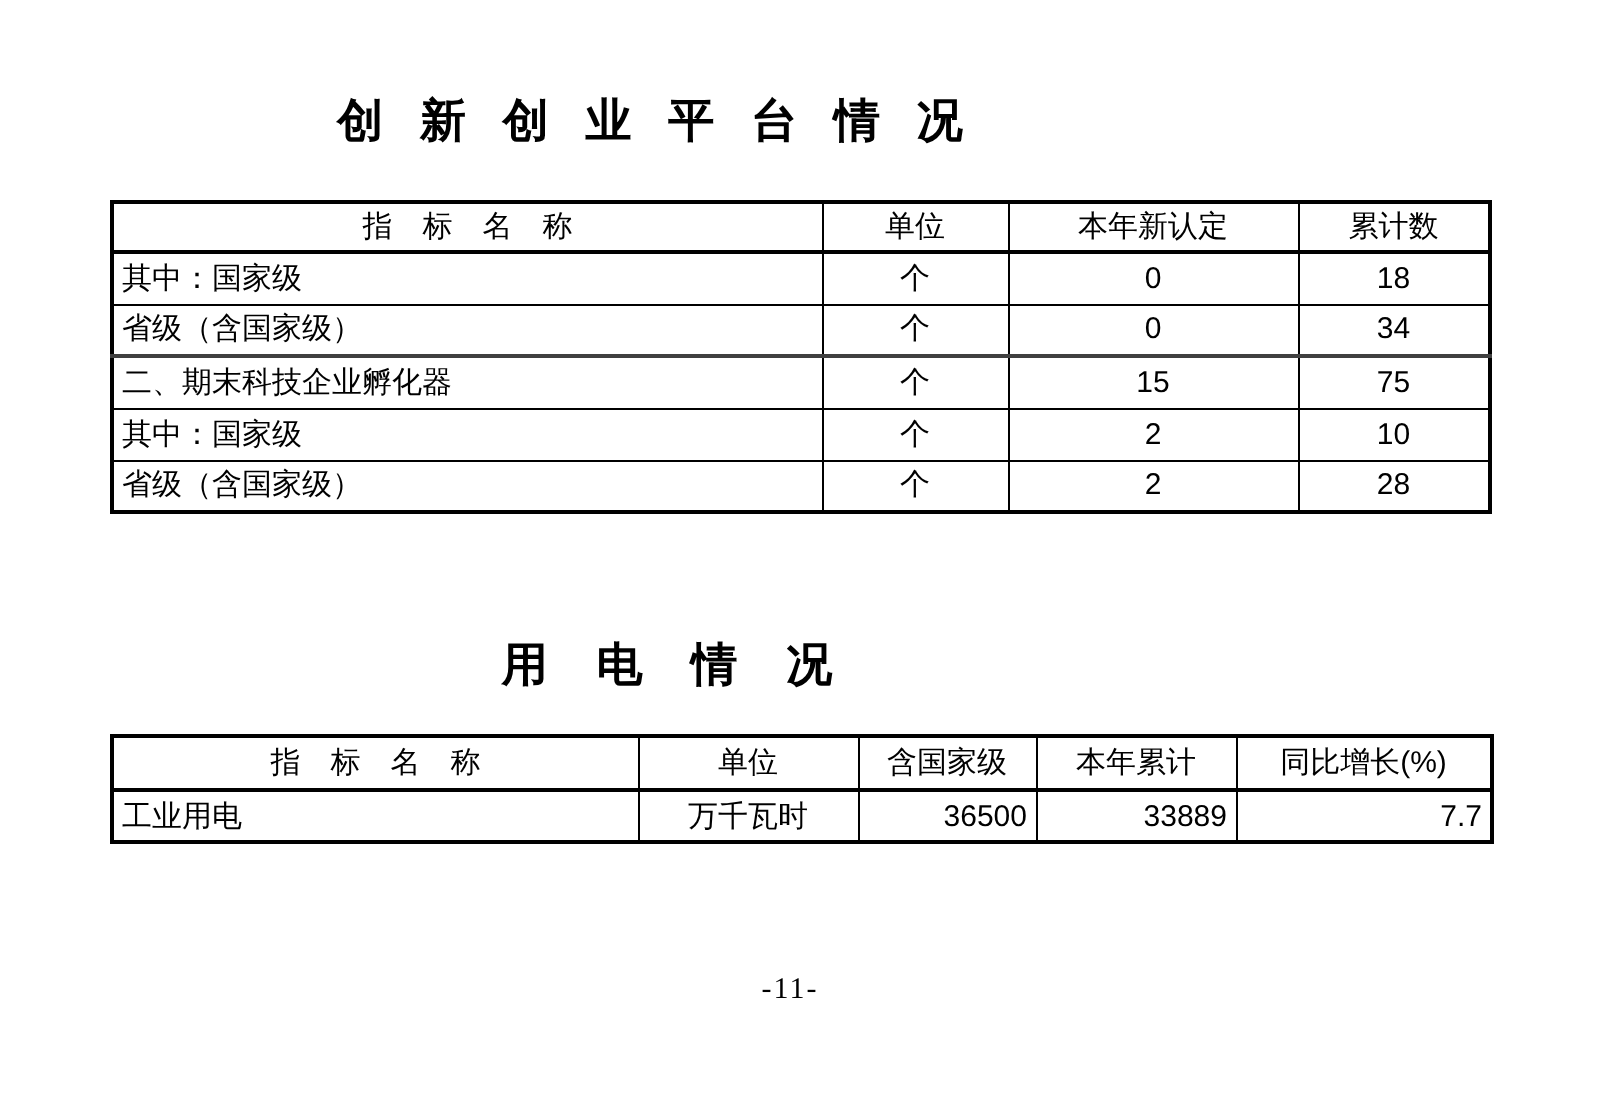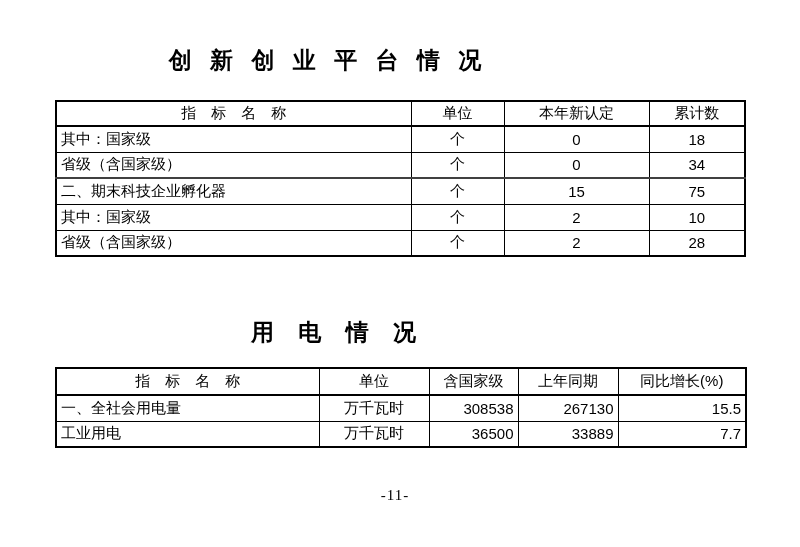--- a/index.html
+++ b/index.html
@@ -135,32 +135,25 @@
       <col style="width:110px">
       <col style="width:89px">
       <col style="width:100px">
       <col style="width:128px">
   </colgroup>
   <thead>
     <tr>
       <th>指　标　名　称</th>
       <th>单位</th>
       <th>含国家级</th>
-      <th>上年同期</th>
+      <th>本年累计</th>
       <th>同比增长(%)</th>
     </tr>
   </thead>
   <tbody>
-    <tr>
-      <td class="name-cell indent-0">一、全社会用电量</td>
-      <td class="unit-cell">万千瓦时</td>
-      <td class="num-right">308538</td>
-      <td class="num-right">267130</td>
-      <td class="num-right">15.5</td>
-    </tr>
     <tr>
       <td class="name-cell indent-2">工业用电</td>
       <td class="unit-cell">万千瓦时</td>
       <td class="num-right">36500</td>
       <td class="num-right">33889</td>
       <td class="num-right">7.7</td>
     </tr>
   </tbody>
 </table>
 

